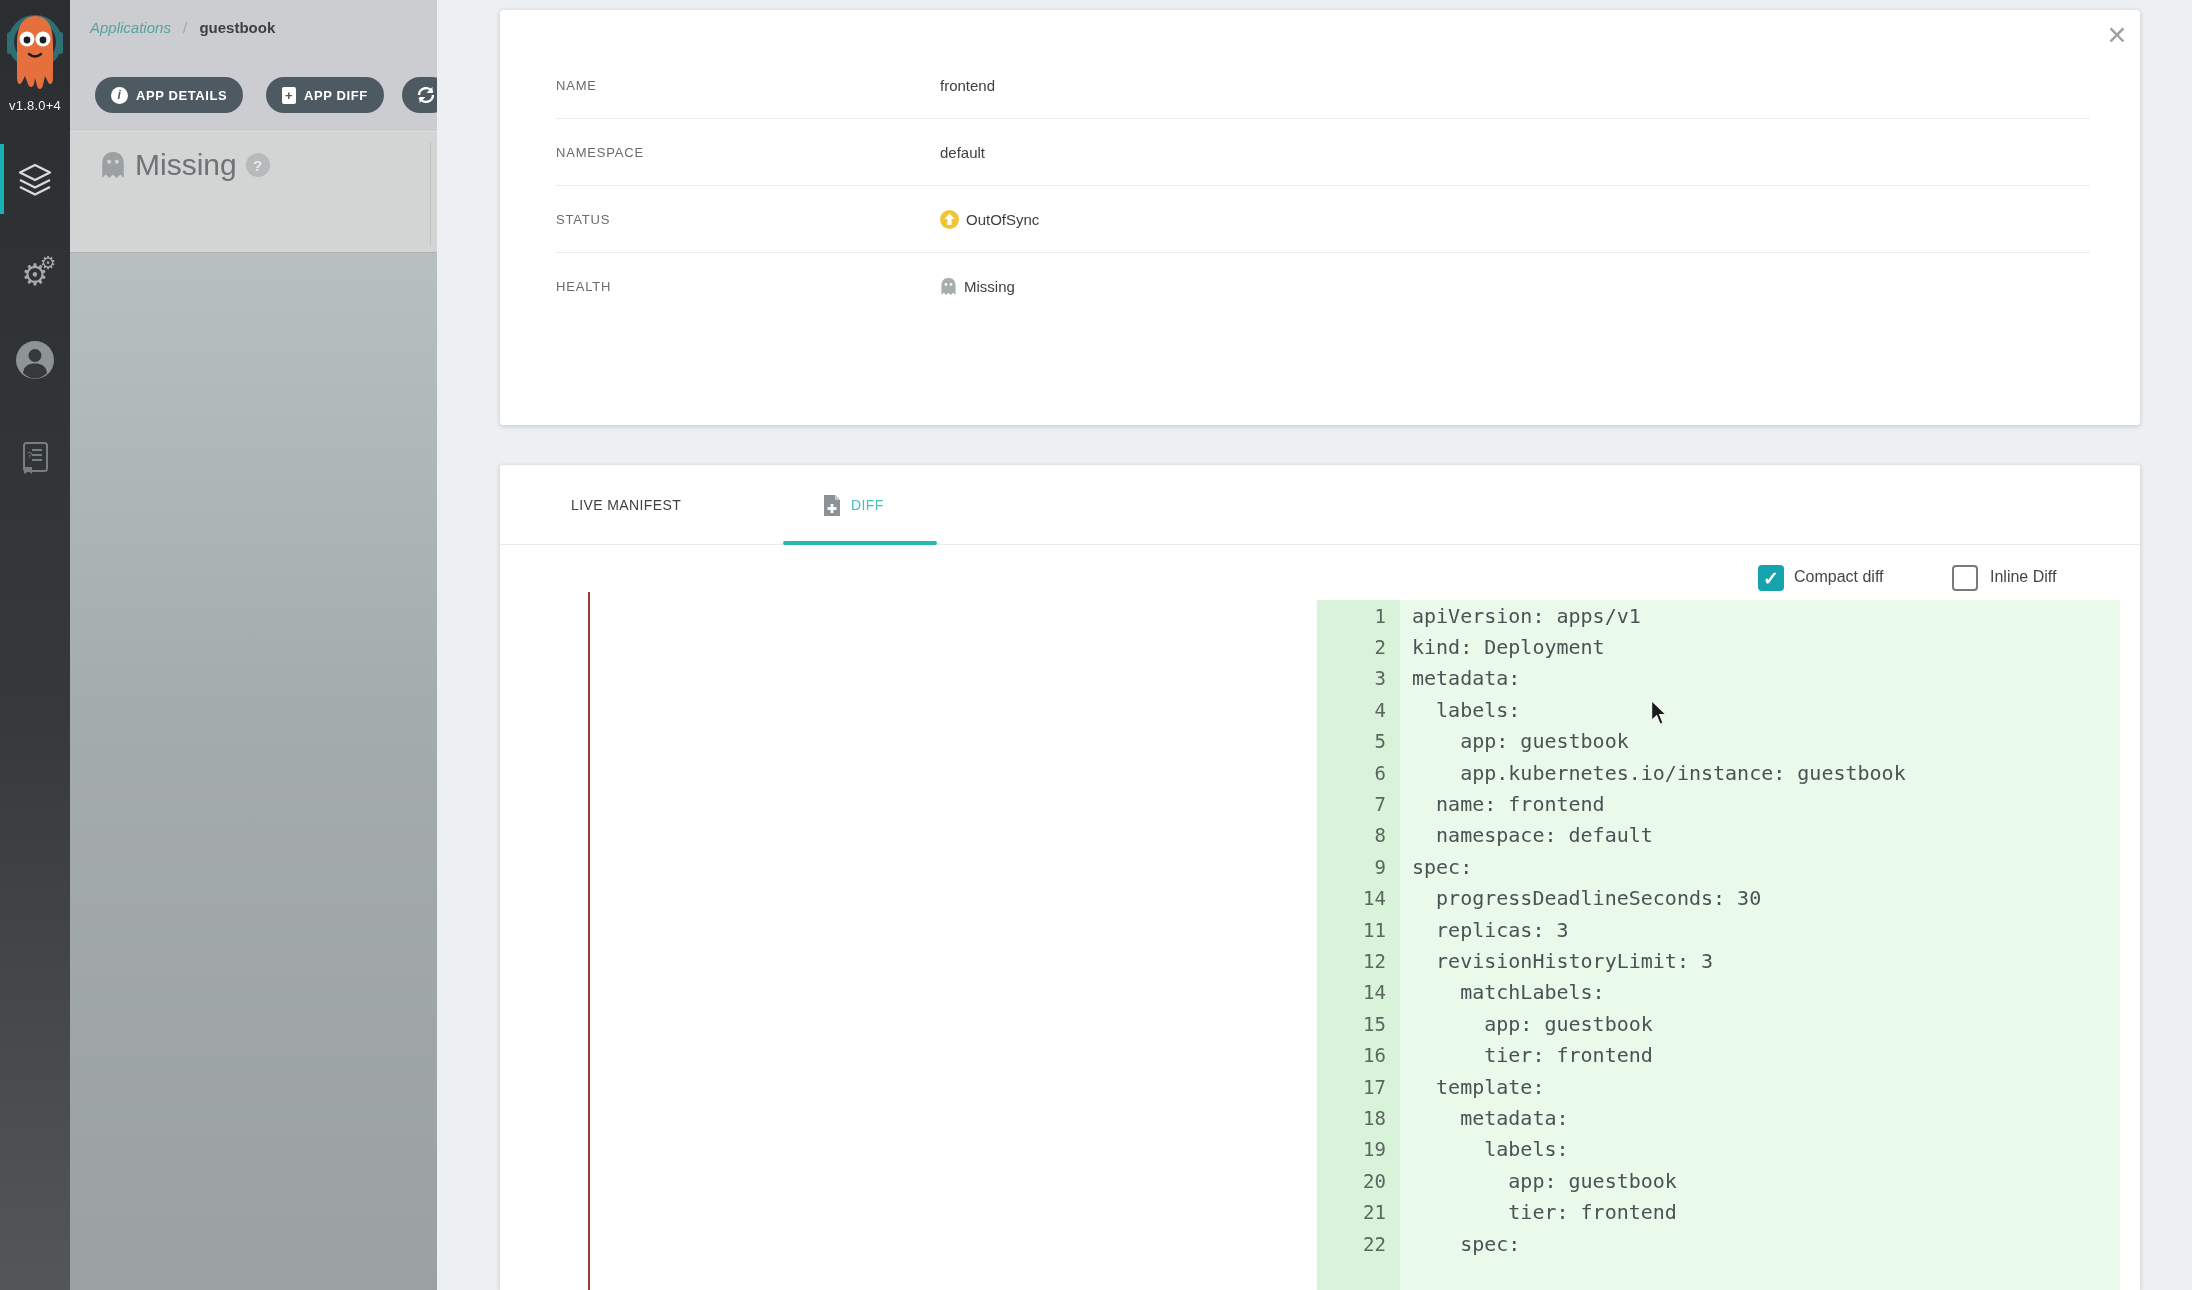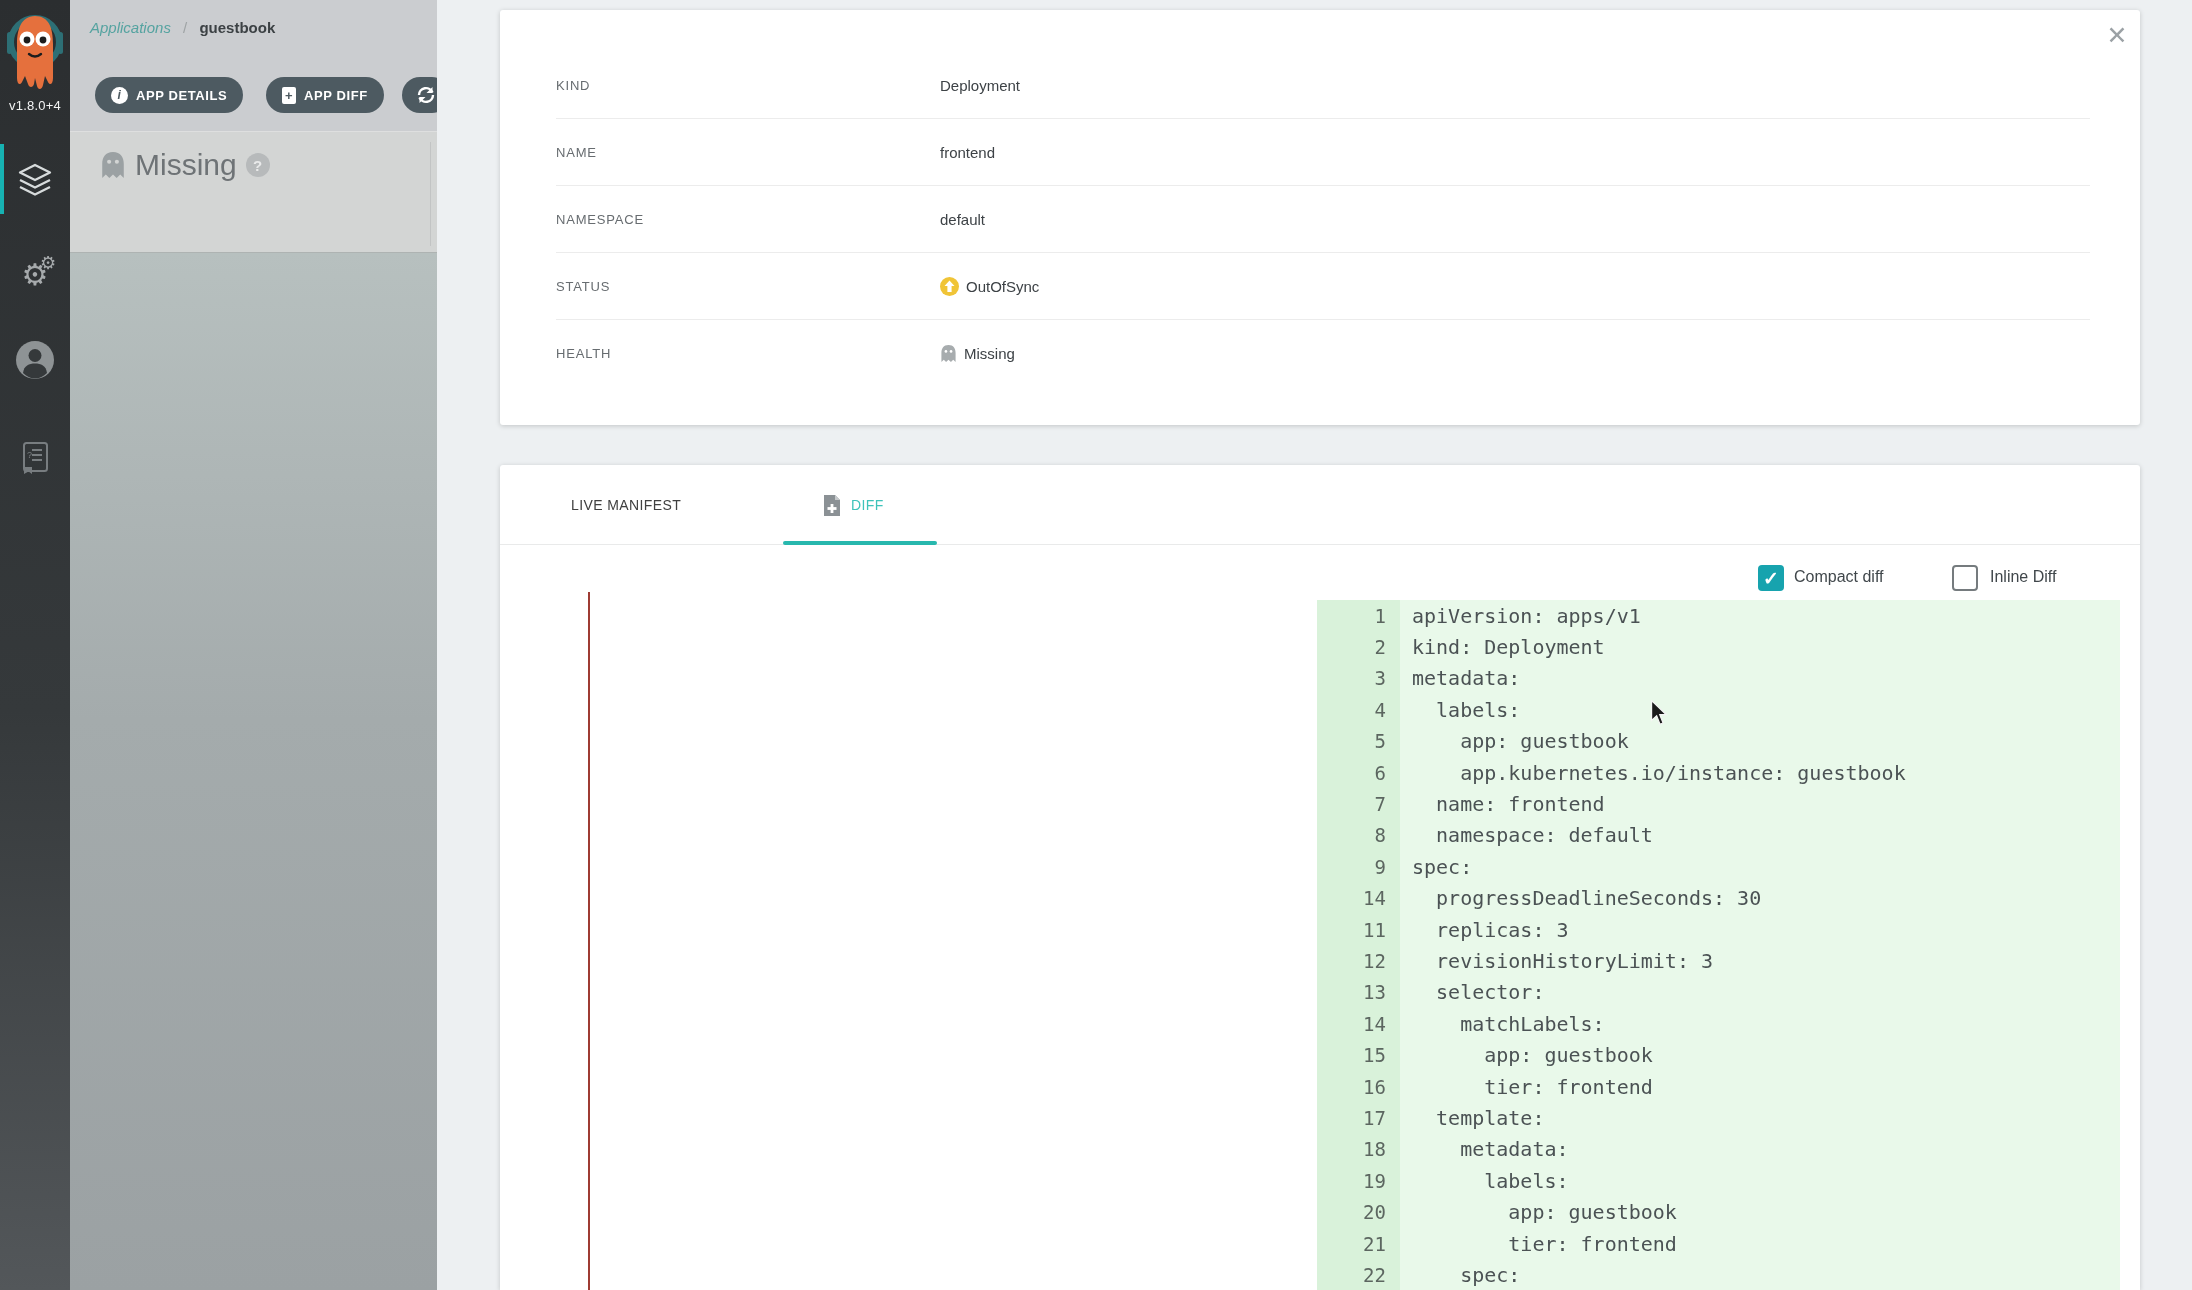--- a/index.html
+++ b/index.html
@@ -191,24 +191,20 @@
     </div>
     <div class="bg-lower"></div>
   </div>
 
   <div class="backdrop">
 
     <div class="card card1">
       <div class="closex">✕</div>
       <div class="summary">
 
-        <div class="srow">
-          <div class="slabel">KIND</div>
-          <div class="svalue">Deployment</div>
-        </div>
 
         <div class="srow">
           <div class="slabel">NAME</div>
           <div class="svalue">frontend</div>
         </div>
 
         <div class="srow">
           <div class="slabel">NAMESPACE</div>
           <div class="svalue">default</div>
         </div>
@@ -310,24 +306,20 @@
           </div>
           <div class="dl">
             <span class="ln">11</span>
             <span class="lc">  replicas: 3</span>
           </div>
           <div class="dl">
             <span class="ln">12</span>
             <span class="lc">  revisionHistoryLimit: 3</span>
           </div>
           <div class="dl">
-            <span class="ln">13</span>
-            <span class="lc">  selector:</span>
-          </div>
-          <div class="dl">
             <span class="ln">14</span>
             <span class="lc">    matchLabels:</span>
           </div>
           <div class="dl">
             <span class="ln">15</span>
             <span class="lc">      app: guestbook</span>
           </div>
           <div class="dl">
             <span class="ln">16</span>
             <span class="lc">      tier: frontend</span>

